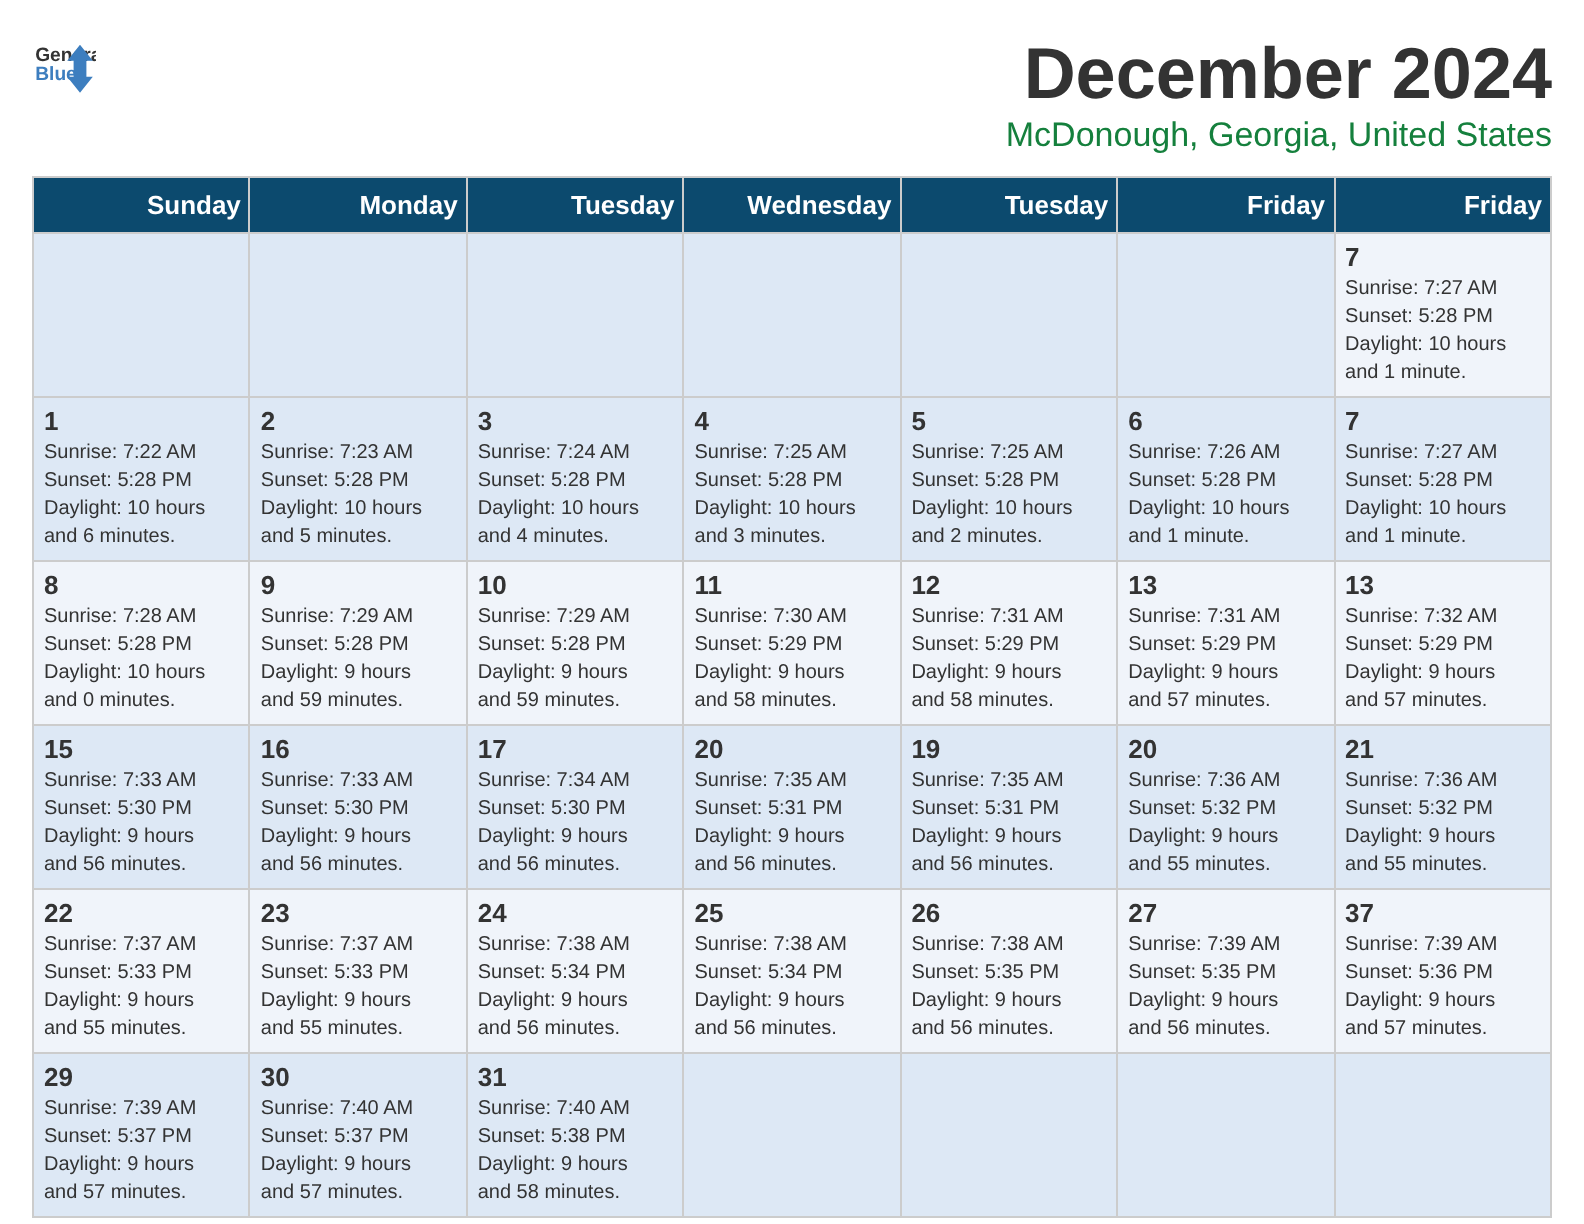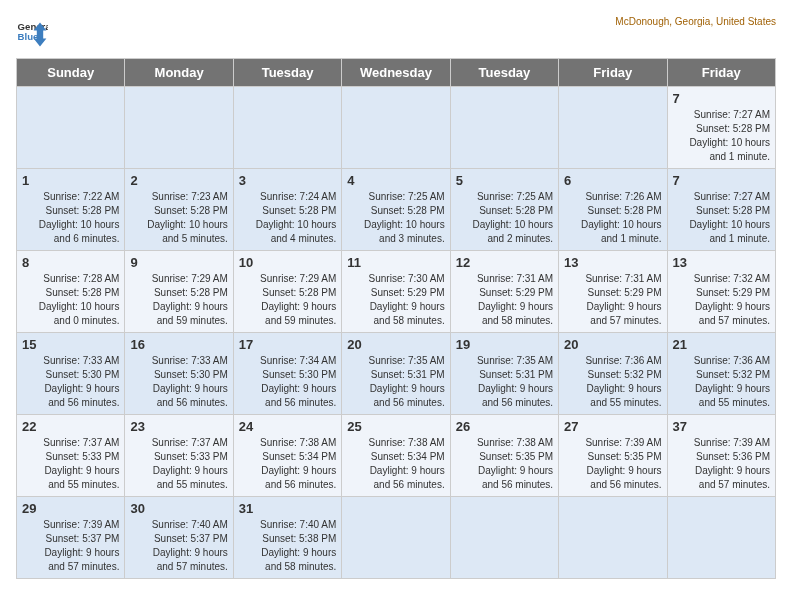--- a/index.html
+++ b/index.html
@@ -27,35 +27,35 @@
     }
     .title-block {
       text-align: right;
     }
     .calendar-title {
       font-size: 36px;
       font-weight: bold;
       color: #333;
     }
     .calendar-subtitle {
-      font-size: 10px;
-      color: #a16207;
+      font-size: 17px;
+      color: #15803d;
     }
     table {
       width: 100%;
       border-collapse: collapse;
       table-layout: fixed;
     }
     thead tr th {
-      background-color: #737373;
+      background-color: #0c4a6e;
       color: #fff;
       font-size: 13px;
       font-weight: bold;
       padding: 6px 4px;
-      text-align: center;
+      text-align: right;
       border: 1px solid #ccc;
     }
     tbody tr td {
       vertical-align: top;
       border: 1px solid #ccc;
       padding: 4px 5px;
       font-size: 10px;
       color: #333;
       min-height: 70px;
       height: 80px;
@@ -68,38 +68,38 @@
     }
     .day-number {
       font-size: 13px;
       font-weight: bold;
       display: block;
       margin-bottom: 2px;
     }
     .day-info {
       line-height: 1.4;
       font-size: 10px;
-      text-align: right;
     }
     .empty-cell {
       background-color: #dde8f5;
     }
   </style>
 </head>
 <body>
 
 <div class="header-section">
   <div class="logo">
     <svg class="logo-icon" viewBox="0 0 40 40" width="40" height="40">
       <text x="2" y="18" font-size="12" font-weight="bold" fill="#333">General</text>
       <text x="2" y="30" font-size="12" font-weight="bold" fill="#3d7ebf">Blue</text>
       <polygon points="30,8 38,18 34,18 34,28 38,28 30,38 22,28 26,28 26,18 22,18" fill="#3d7ebf"></polygon>
     </svg>
   </div>
   <div class="title-block">
+    <div class="calendar-title">December 2024</div>
     <div class="calendar-subtitle">McDonough, Georgia, United States</div>
   </div>
 </div>
 
 <table>
   <thead>
     <tr>
       <th>Sunday</th>
       <th>Monday</th>
       <th>Tuesday</th>

